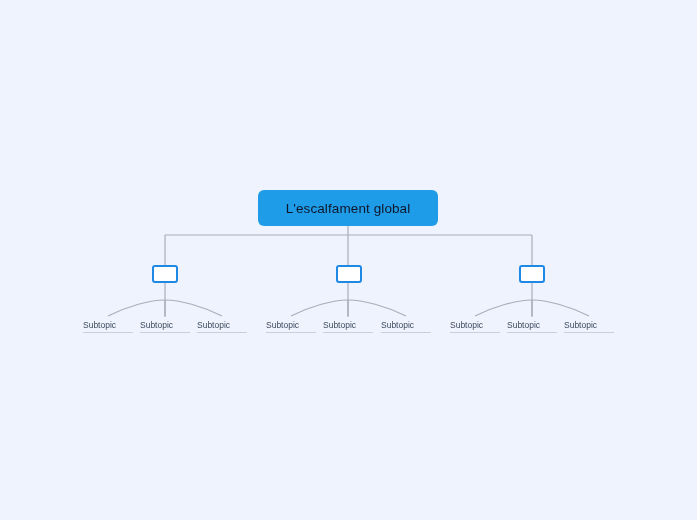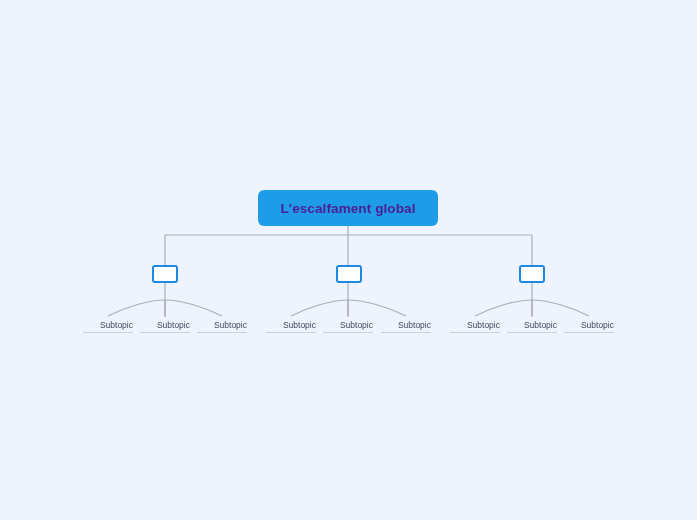--- a/index.html
+++ b/index.html
@@ -31,23 +31,23 @@
     left: 258px;
     top: 190px;
     width: 180px;
     height: 36px;
     box-sizing: border-box;
     background: #1e9ce8;
     border-radius: 6px;
     display: flex;
     align-items: center;
     justify-content: center;
-    color: #4c1d95;
+    color: #0f172a;
     font-size: 13.5px;
-    font-weight: bold;
+    font-weight: normal;
     letter-spacing: 0.1px;
     white-space: nowrap;
   }
   .node-branch {
     position: absolute;
     top: 265px;
     width: 26px;
     height: 18px;
     box-sizing: border-box;
     background: #ffffff;
@@ -56,21 +56,21 @@
   }
   .node-leaf {
     position: absolute;
     top: 317px;
     width: 50px;
     height: 16px;
     box-sizing: border-box;
     border-bottom: 1px solid #c9cfdb;
     display: flex;
     align-items: center;
-    justify-content: flex-end;
+    justify-content: flex-start;
     color: #3f4a5c;
     font-size: 8.5px;
     white-space: nowrap;
   }
 </style>
 </head>
 <body>
 
 <div id="canvas">
 

